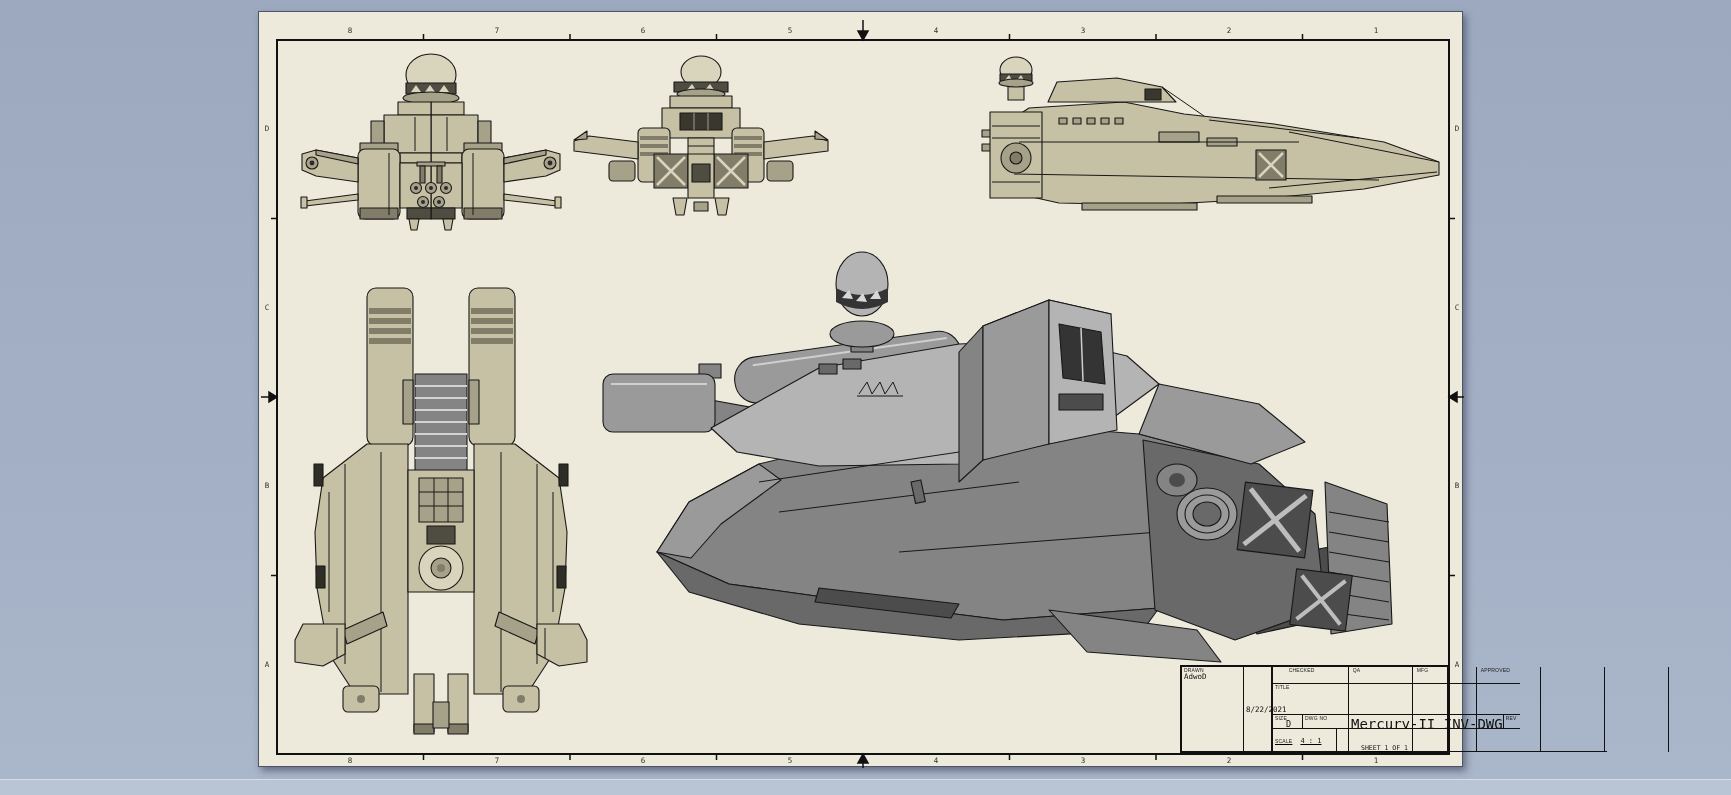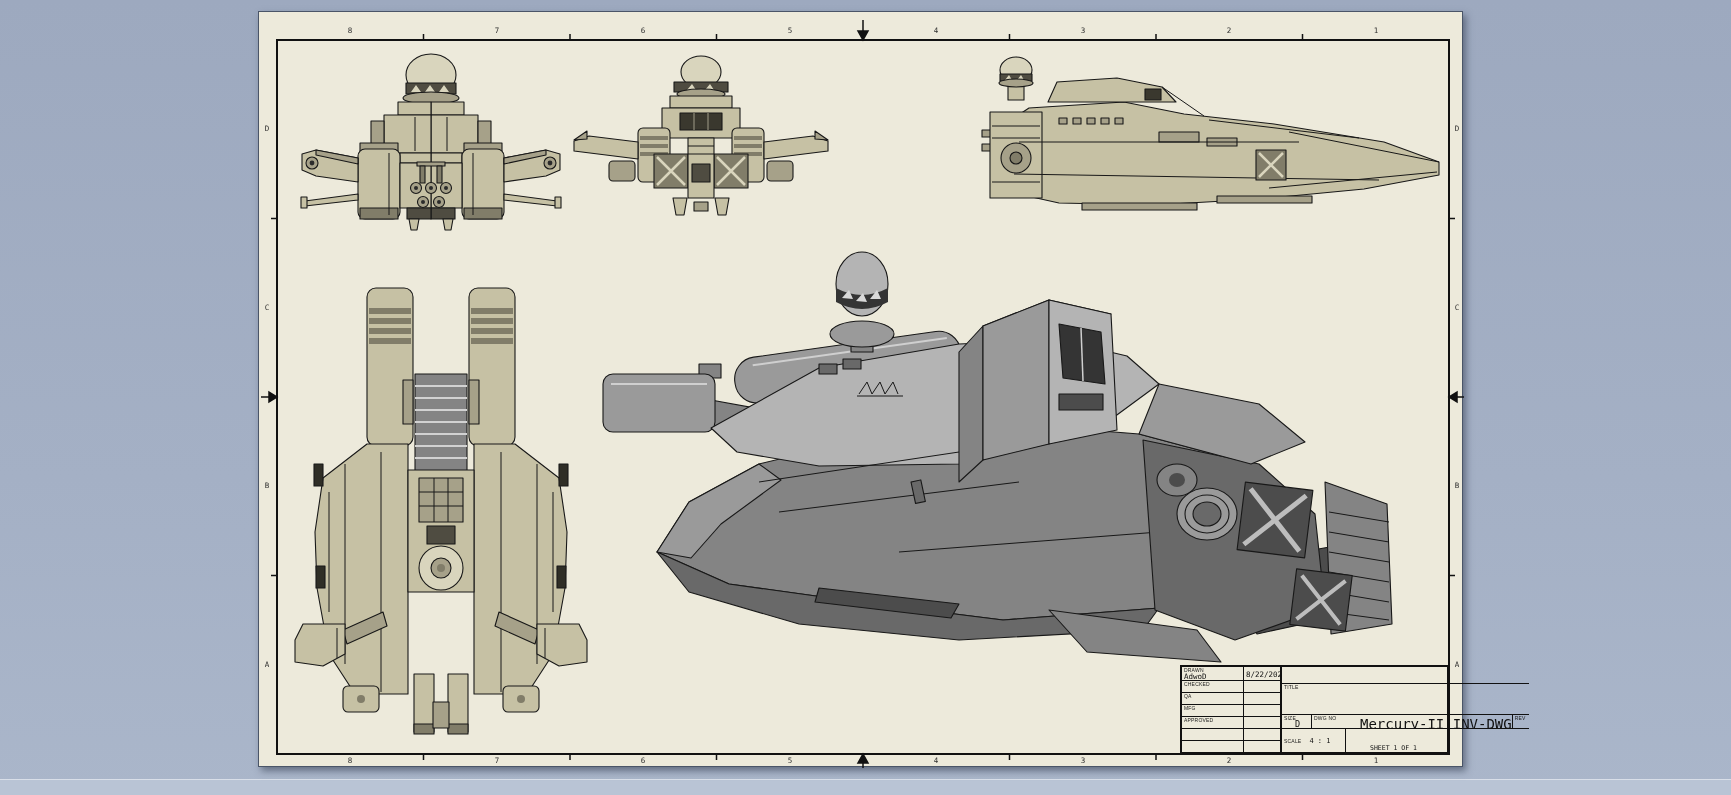--- a/index.html
+++ b/index.html
@@ -5,37 +5,37 @@
   html,body{margin:0;padding:0;background:#9fabc1;}
   .canvas{position:relative;width:1731px;height:795px;background:linear-gradient(180deg,#9da9bf 0%,#a4b0c5 60%,#aab6ca 100%);overflow:hidden;font-family:"Liberation Sans",sans-serif;}
   .bottom-band{position:absolute;left:0;top:779px;width:1731px;height:16px;background:#b9c4d5;border-top:1px solid #d9dfe9;}
   .sheet{position:absolute;left:258px;top:11px;width:1205px;height:756px;background:#edeadb;border:1px solid #4a5568;box-sizing:border-box;box-shadow:3px 4px 7px rgba(45,55,75,.55);}
   .sheet-svg{position:absolute;left:0;top:0;}
   .zl{position:absolute;font-size:7.5px;color:#2f2f2f;font-family:"DejaVu Sans Mono",monospace;transform:translateX(-50%);}
   .zlv{position:absolute;font-size:7.5px;color:#2f2f2f;font-family:"DejaVu Sans Mono",monospace;width:12px;text-align:center;}
   
   .tb{position:absolute;left:921px;top:653px;width:269px;height:89px;border:2px solid #111;box-sizing:border-box;display:flex;background:transparent;}
   .tb *{box-sizing:border-box;}
-  .tb-left{width:100px;display:flex;flex-direction:column;border-right:2px solid #111;}
+  .tb-left{width:91px;display:flex;flex-direction:row;border-right:2px solid #111;}
   .tb-row{flex:1 1 0;display:flex;border-bottom:1px solid #111;}
   .tb-row:last-child{border-bottom:none;}
   .tb-name{width:62px;border-right:1px solid #111;padding:1px 0 0 2px;overflow:hidden;display:flex;flex-direction:column;}
   .tb-date{flex:1;padding:1px 0 0 2px;overflow:hidden;display:flex;align-items:center;}
   .lab{font-size:5px;line-height:5px;color:#1c1c1c;letter-spacing:.2px;display:block;}
   .val{font-size:7.5px;line-height:7px;color:#111;font-family:"DejaVu Sans Mono",monospace;display:block;}
   .tb-right{flex:1;display:flex;flex-direction:column;}
   .tb-top{height:21px;border-bottom:1px solid #111;}
   .tb-title{height:38px;border-bottom:1px solid #111;padding:1px 0 0 2px;}
   .tb-ba{height:15px;border-bottom:1px solid #111;display:flex;}
   .tb-size{width:30px;border-right:1px solid #111;padding:1px 0 0 2px;display:flex;flex-direction:column;}
   .tb-size .val{text-align:center;font-size:8.5px;}
   .tb-dwg{flex:1;padding:1px 0 0 2px;overflow:hidden;display:flex;flex-direction:column;}
   .tb-dwg .val{font-size:14px;white-space:nowrap;margin-left:46px;}
   .tb-rev{width:17px;border-left:1px solid #111;padding:1px 0 0 2px;}
-  .tb-bb{flex:1;display:flex;}
+  .tb-bb{flex:1;display:flex;text-decoration:underline;}
   .tb-scale{width:64px;border-right:1px solid #111;padding:1px 2px 0 2px;display:flex;align-items:center;gap:8px;}
   .tb-scale .val{font-size:7px;}
   .tb-sheet{flex:1;display:flex;align-items:center;padding-left:24px;}
   .tb-sheet .val{font-size:6.5px;margin-top:16px;}
 </style>
 </head>
 <body>
 
 <div class="canvas">
 

